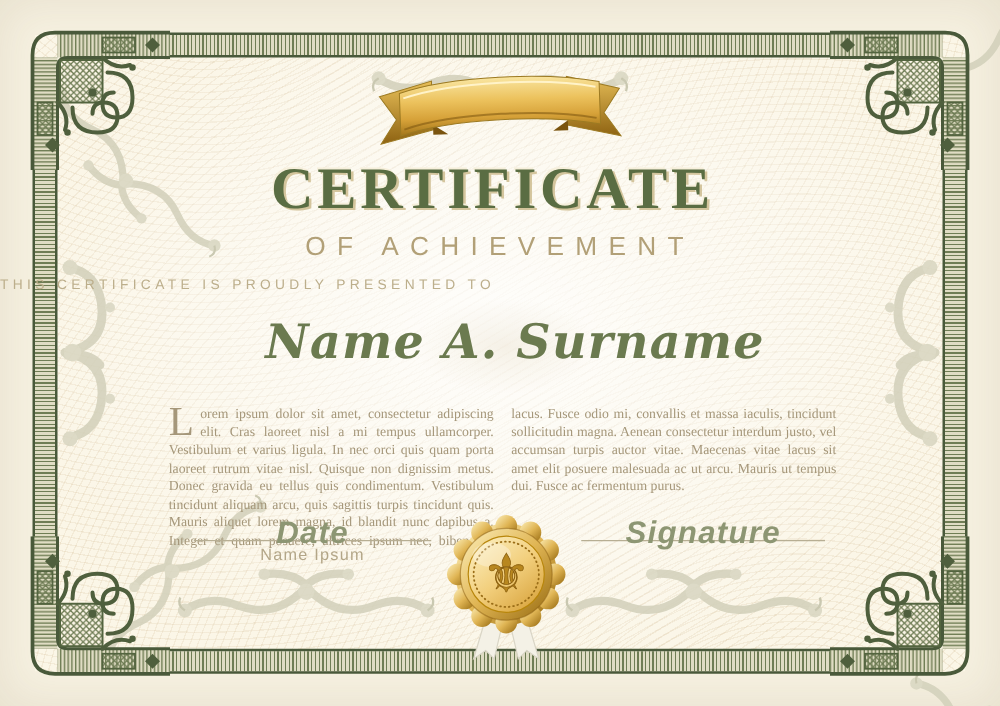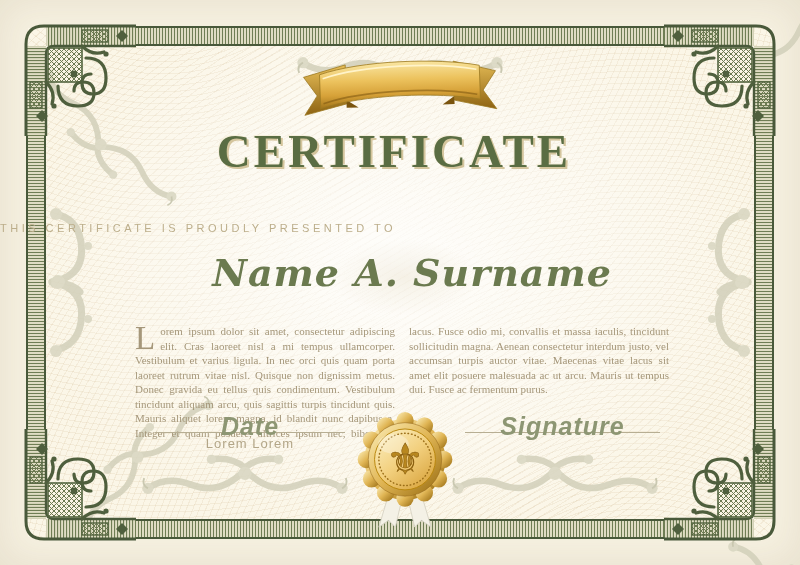--- a/index.html
+++ b/index.html
@@ -259,31 +259,32 @@
       <use href="#corner-orn"></use>
     </svg>
 
   <div class="content">
 
     <svg class="ribbon-banner" viewBox="0 0 200 68">
         <use href="#ribbon-sym"></use>
       </svg>
 
     <h1 class="title">CERTIFICATE</h1>
+    <div class="subtitle">OF ACHIEVEMENT</div>
     <div class="presented">THIS CERTIFICATE IS PROUDLY PRESENTED TO</div>
 
     <div class="watermark"></div>
     <h2 class="name">Name A. Surname</h2>
 
     <p class="body-text">Lorem ipsum dolor sit amet, consectetur adipiscing elit. Cras laoreet nisl a mi tempus ullamcorper. Vestibulum et varius ligula. In nec orci quis quam porta laoreet rutrum vitae nisl. Quisque non dignissim metus. Donec gravida eu tellus quis condimentum. Vestibulum tincidunt aliquam arcu, quis sagittis turpis tincidunt quis. Mauris aliquet lorem magna, id blandit nunc dapibus a. Integer et quam posuere, ultrices ipsum nec, bibendum lacus. Fusce odio mi, convallis et massa iaculis, tincidunt sollicitudin magna. Aenean consectetur interdum justo, vel accumsan turpis auctor vitae. Maecenas vitae lacus sit amet elit posuere malesuada ac ut arcu. Mauris ut tempus dui. Fusce ac fermentum purus.</p>
 
     <div class="sig-block sig-date">
       <span class="script-label">Date</span>
       <div class="rule"></div>
-      <span class="sub-label">Lorem Lorem</span>
+      <span class="sub-label">Name Ipsum</span>
     </div>
 
     <div class="sig-block sig-sign">
       <span class="script-label">Signature</span>
       <div class="rule"></div>
     </div>
 
     <svg class="medal" viewBox="0 0 120 150">
       <path d="M46,88 L33,132 L43,125 L50,132 L58,98 Z" fill="#f4f1e6" stroke="#d9d5c6" stroke-width="1"></path>
       <path d="M74,88 L87,132 L77,125 L70,132 L62,98 Z" fill="#f4f1e6" stroke="#d9d5c6" stroke-width="1"></path>

